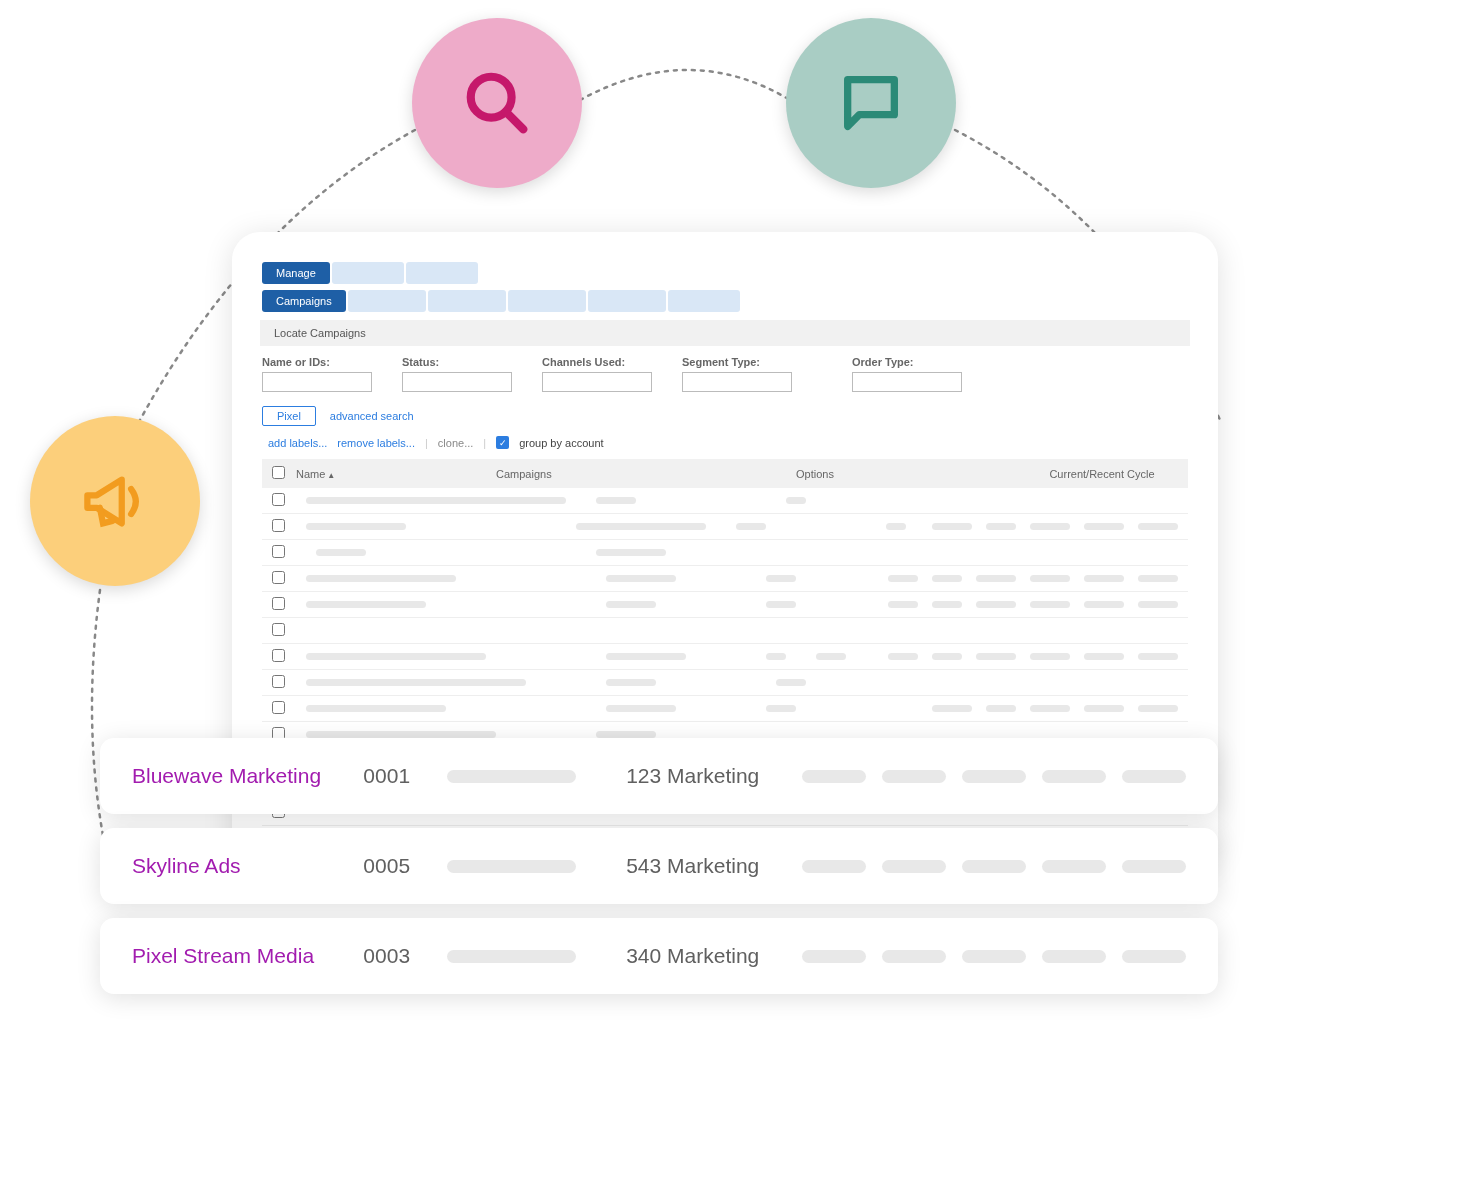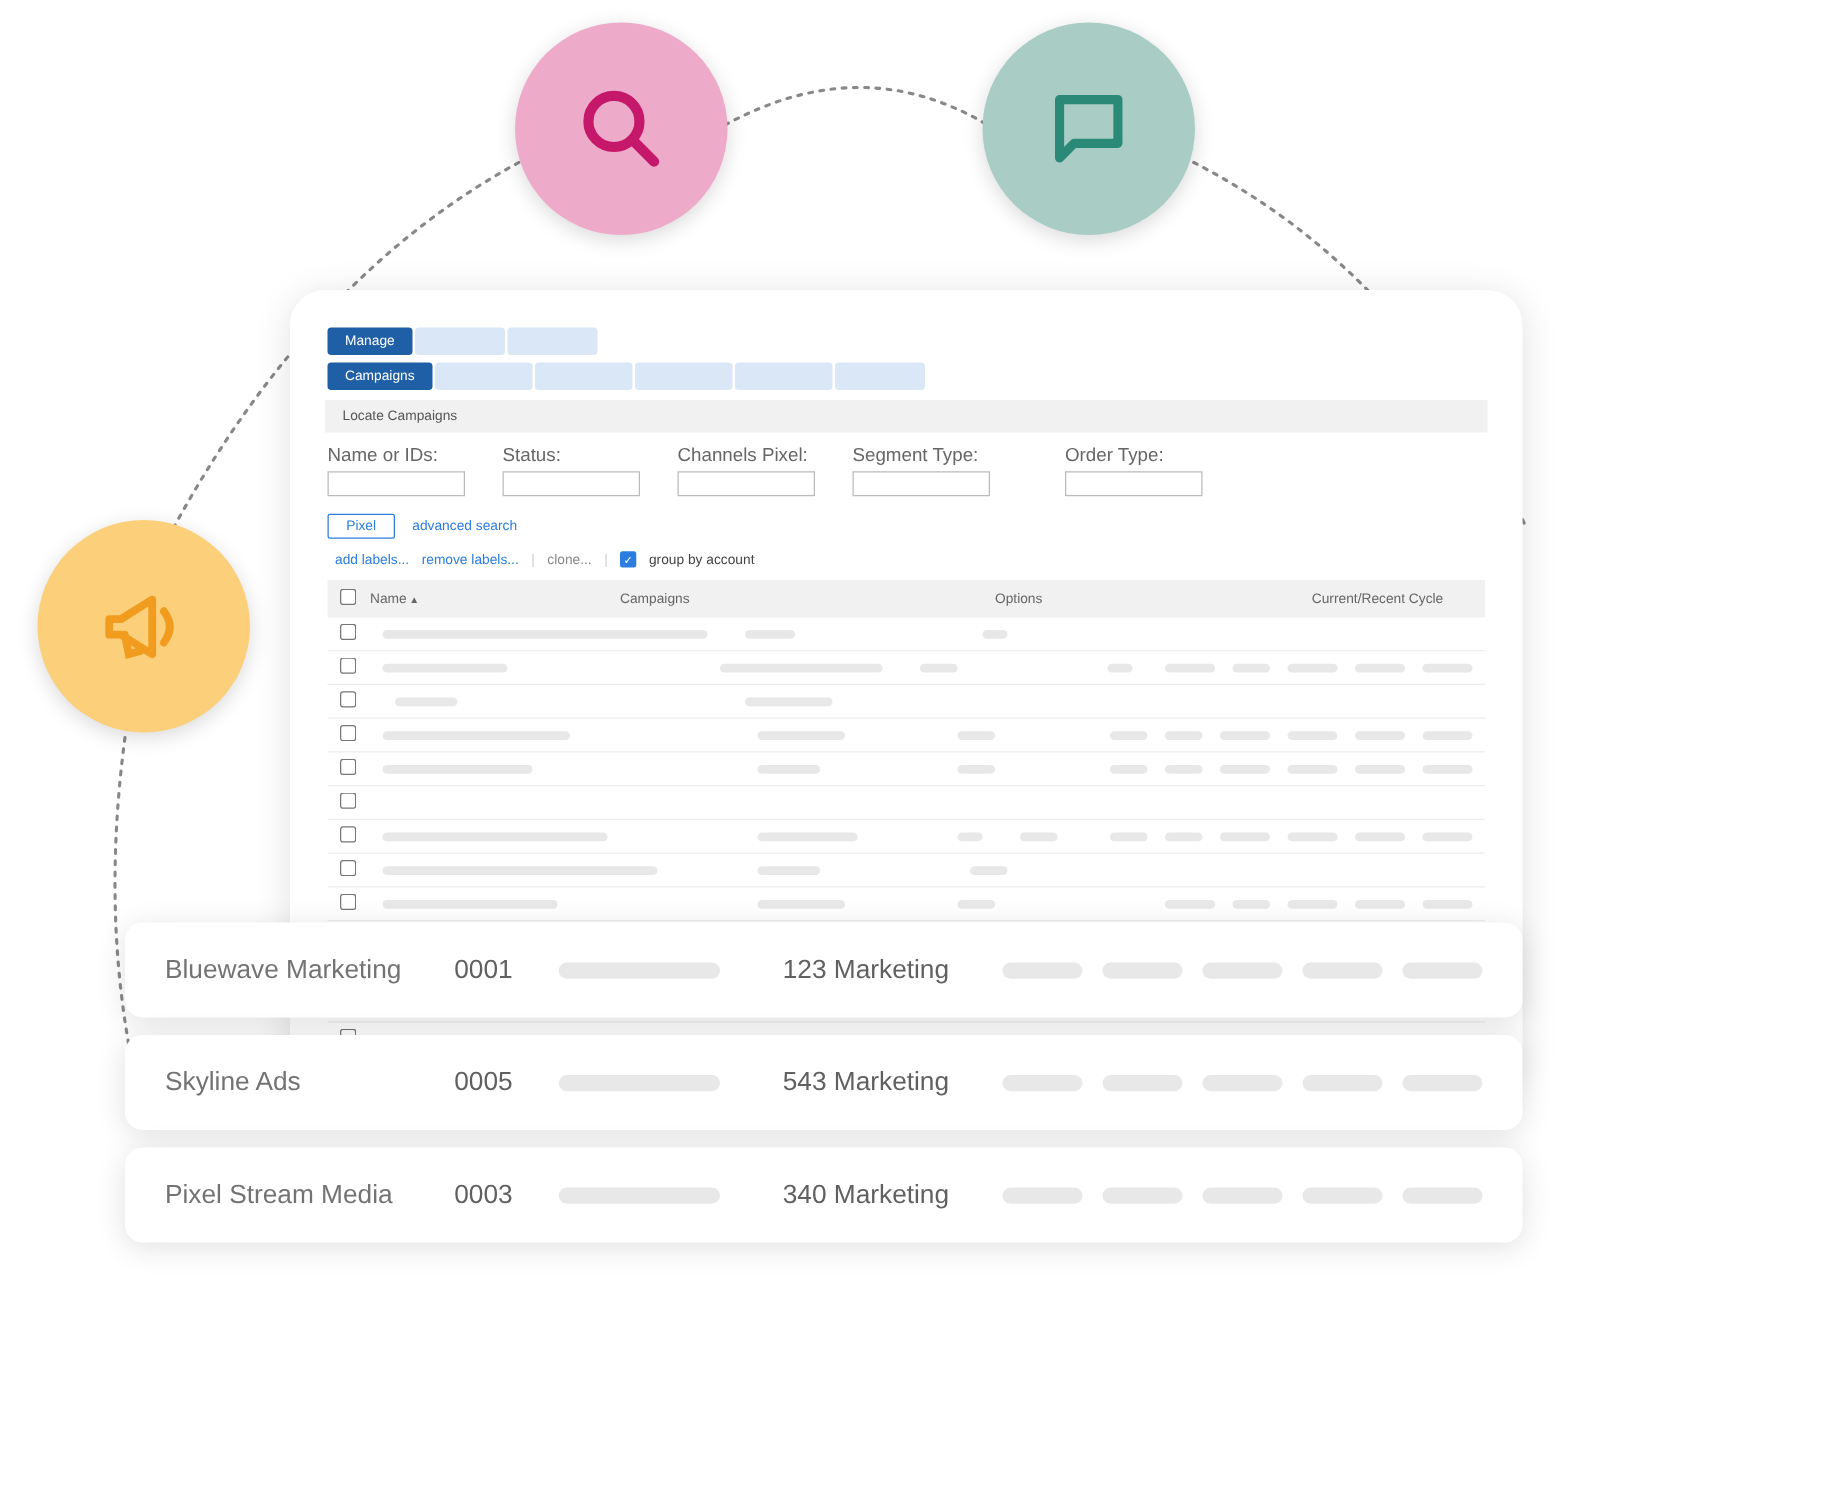--- a/index.html
+++ b/index.html
@@ -82,21 +82,21 @@
   .section-bar {
     background: #f1f1f1;
     padding: 7px 14px;
     font-size: 11px;
     color: #555;
     margin: 8px -2px 10px -2px;
   }
 
   .filters { display: flex; gap: 30px; margin-bottom: 14px; }
   .filter { display: flex; flex-direction: column; }
-  .filter label { font-size: 15px; color: #666; margin-bottom: 4px; }
+  .filter label { font-size: 11px; color: #666; margin-bottom: 4px; font-weight: bold; }
   .filter input, .filter .inputbox {
     width: 110px; height: 20px;
     border: 1px solid #bbb;
     background: #fff;
   }
 
   .search-row { display: flex; align-items: center; gap: 14px; margin-bottom: 10px; }
   .btn-search {
     border: 1px solid #2c7de0;
     color: #2c7de0;
@@ -154,21 +154,21 @@
     position: absolute;
     background: #fff;
     border-radius: 14px;
     box-shadow: 0 4px 24px rgba(0,0,0,0.12);
     display: flex;
     align-items: center;
     padding: 0 32px;
     height: 76px;
     z-index: 2;
   }
-  .card .name { font-size: 21px; color: #737373; width: 250px; }
+  .card .name { font-size: 21px; color: #a21caf; width: 250px; }
   .card .id { font-size: 21px; color: #606060; width: 90px; }
   .card .ph-mid { width: 140px; margin-right: 50px;}
   .card .label2 { font-size: 21px; color: #606060; width: 190px; }
   .card .pills { display: flex; gap: 16px; margin-left: auto;}
   .card .pill {
     background: #e8e8e8;
     border-radius: 8px;
     height: 13px;
     width: 64px;
   }
@@ -223,21 +223,21 @@
   <div class="filters">
     <div class="filter">
       <label>Name or IDs:</label>
       <input class="inputbox" style="">
     </div>
     <div class="filter">
       <label>Status:</label>
       <input class="inputbox" style="">
     </div>
     <div class="filter">
-      <label>Channels Pixel:</label>
+      <label>Channels Used:</label>
       <input class="inputbox" style="">
     </div>
     <div class="filter">
       <label>Segment Type:</label>
       <input class="inputbox" style="">
     </div>
     <div class="filter" style="margin-left:30px;">
       <label>Order Type:</label>
       <input class="inputbox" style="">
     </div>

